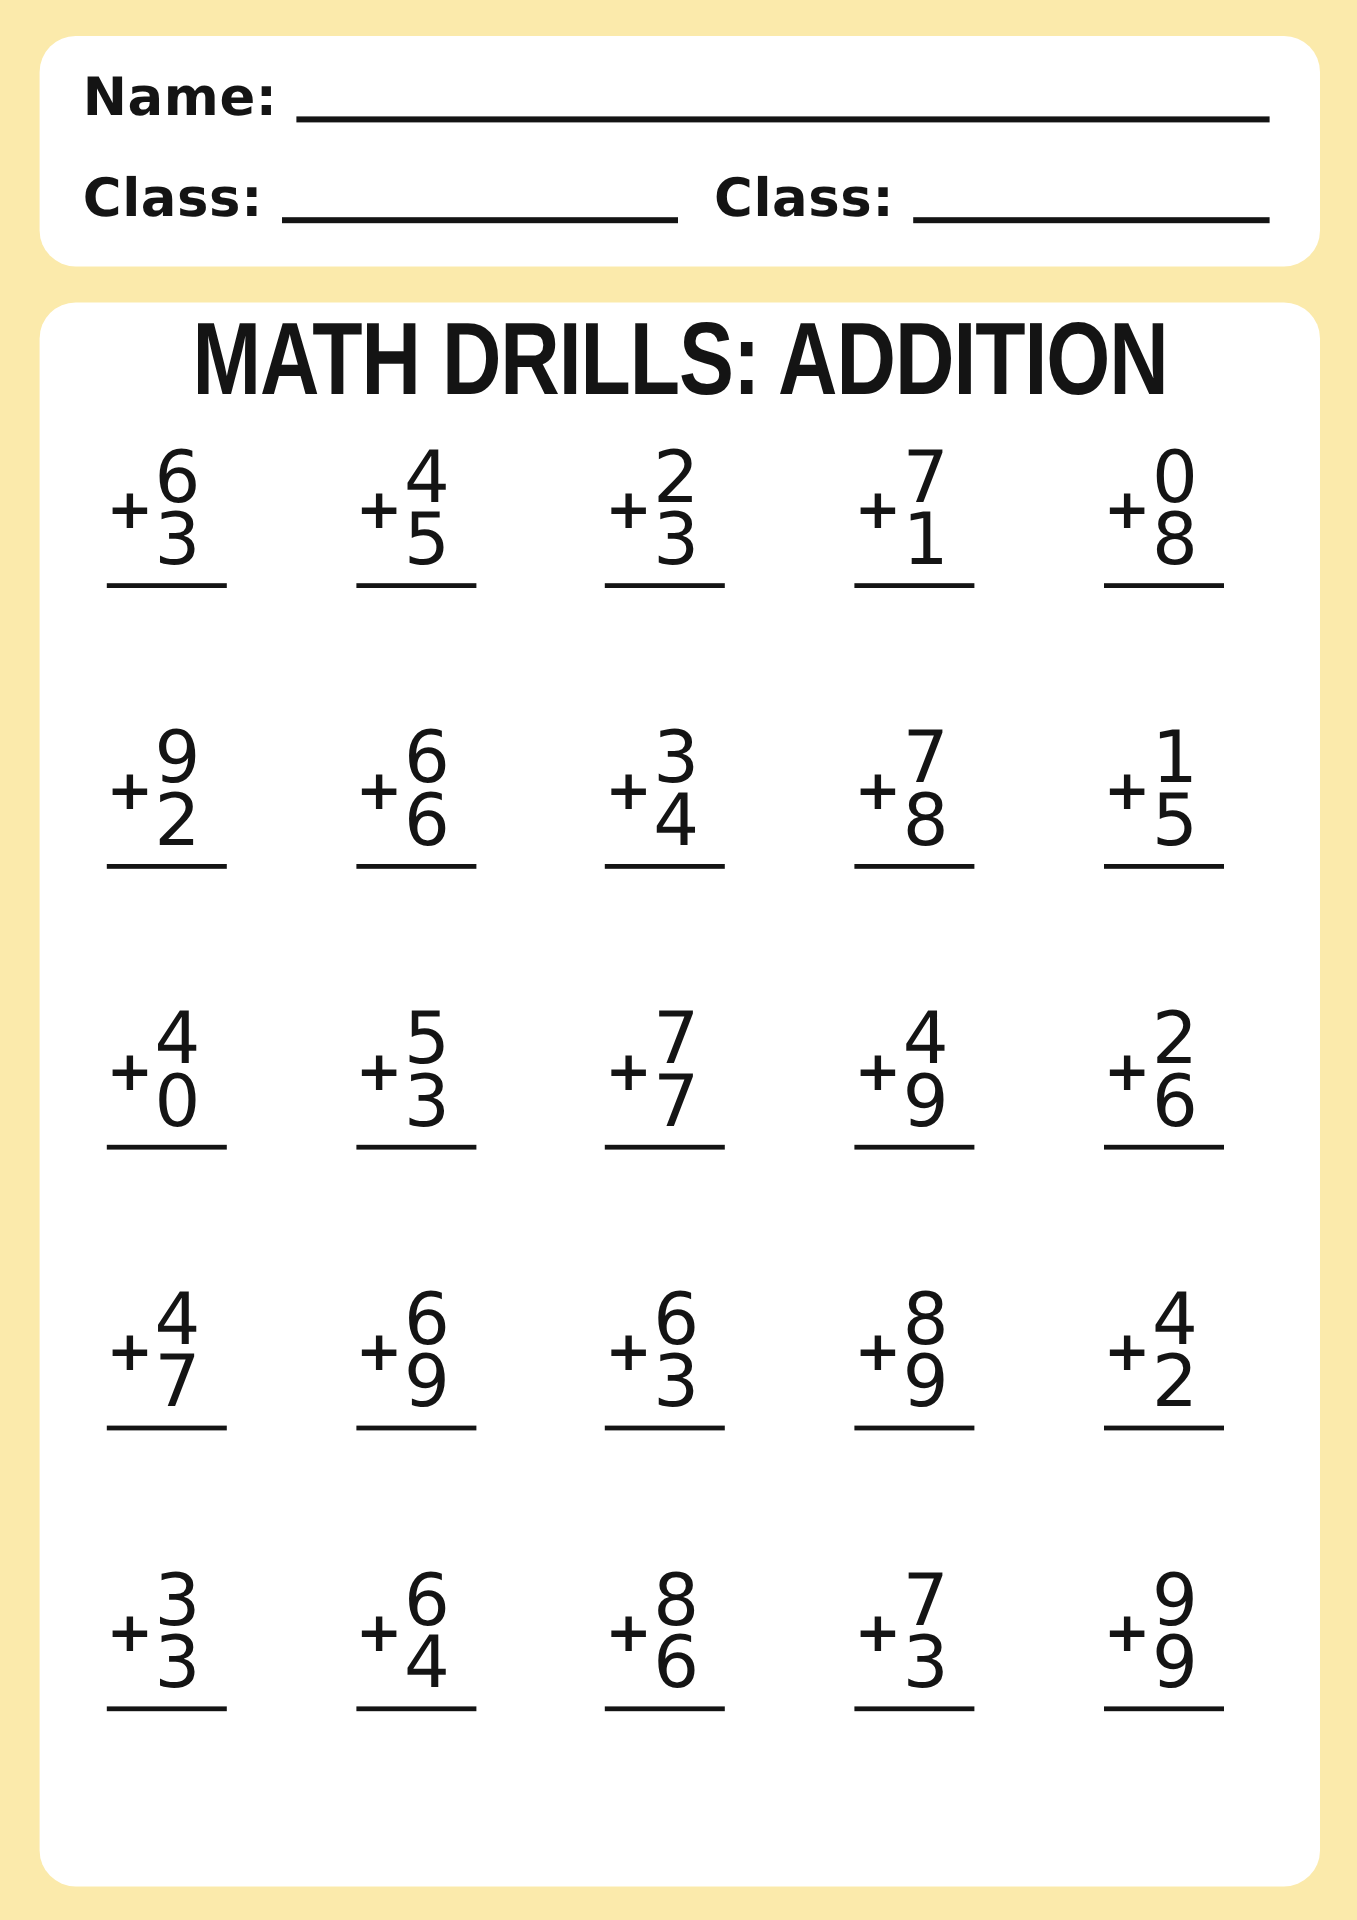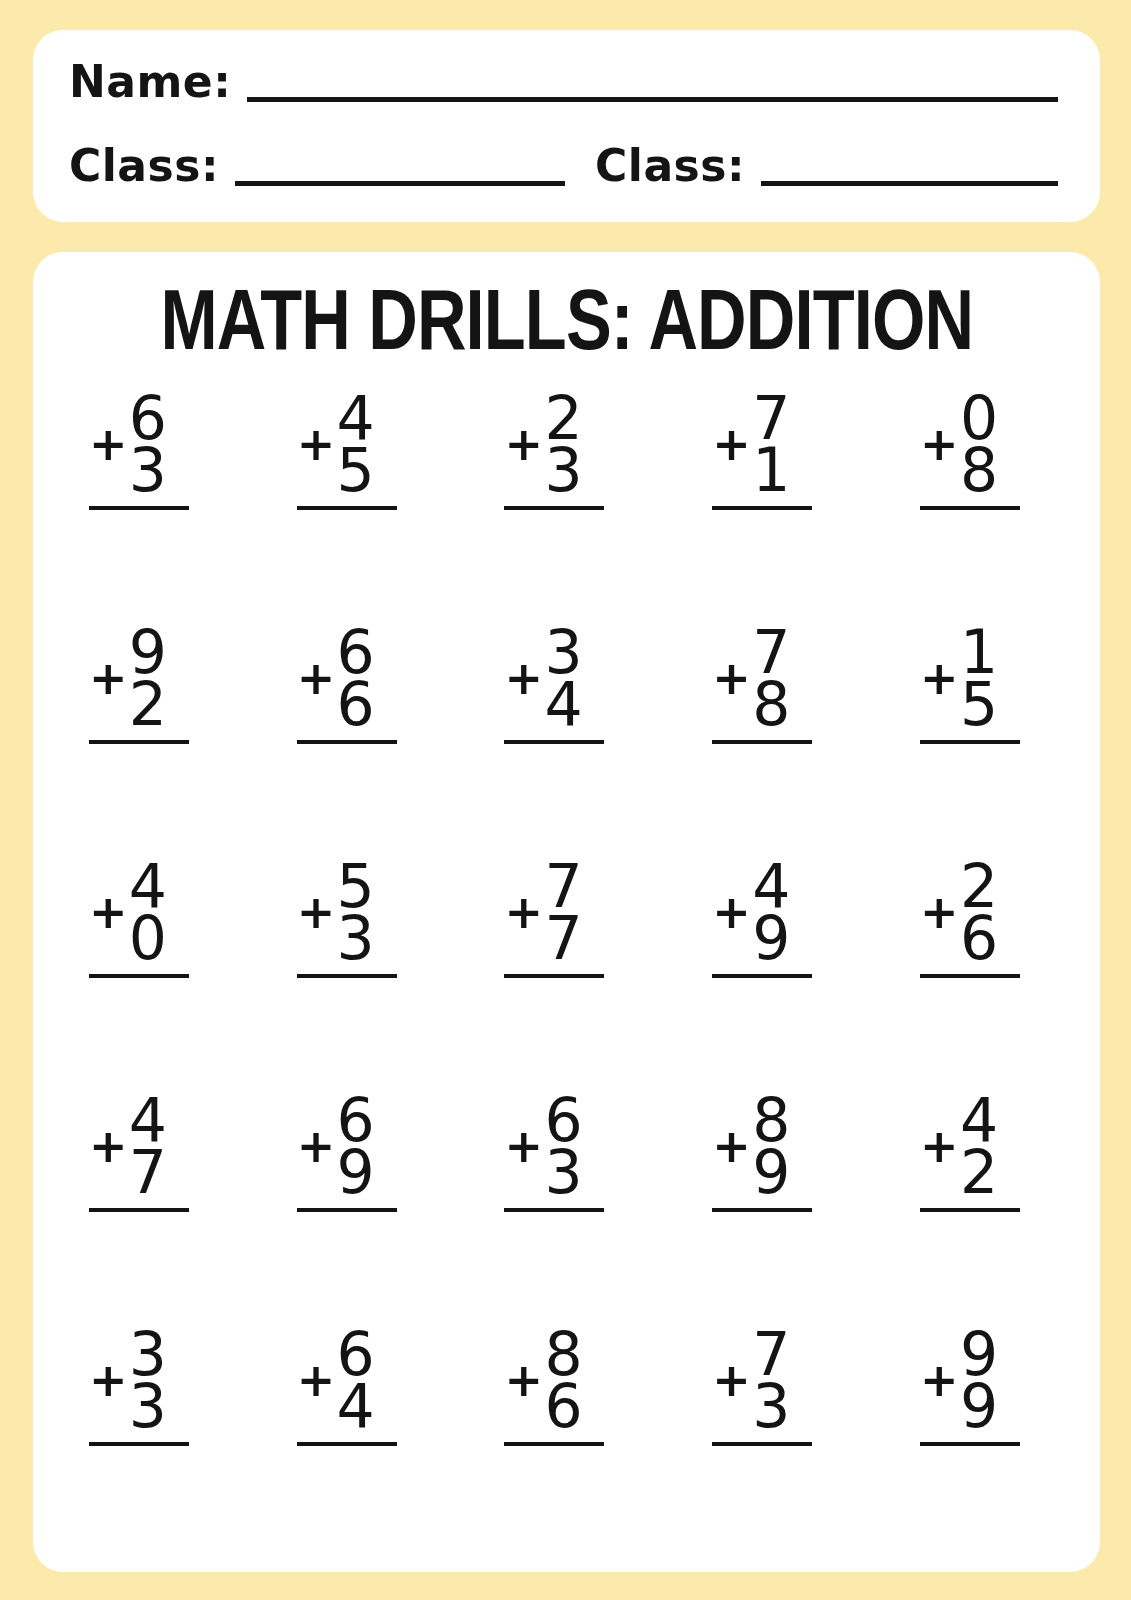--- a/index.html
+++ b/index.html
@@ -56,21 +56,21 @@
     margin-left: 16px;
   }
   .fill-line.grow { flex: 1; }
   .fill-line.class-line { width: 330px; }
   .date-label { margin-left: 30px; }
 
   
   .main-card {
     flex: 1;
     box-sizing: border-box;
-    padding: 28px 0 0 0;
+    padding: 8px 0 0 0;
     display: flex;
     flex-direction: column;
   }
   .title-wrap {
     text-align: center;
     margin-top: 0;
   }
   .worksheet-title {
     display: inline-block;
     font-family: "Liberation Sans", sans-serif;

